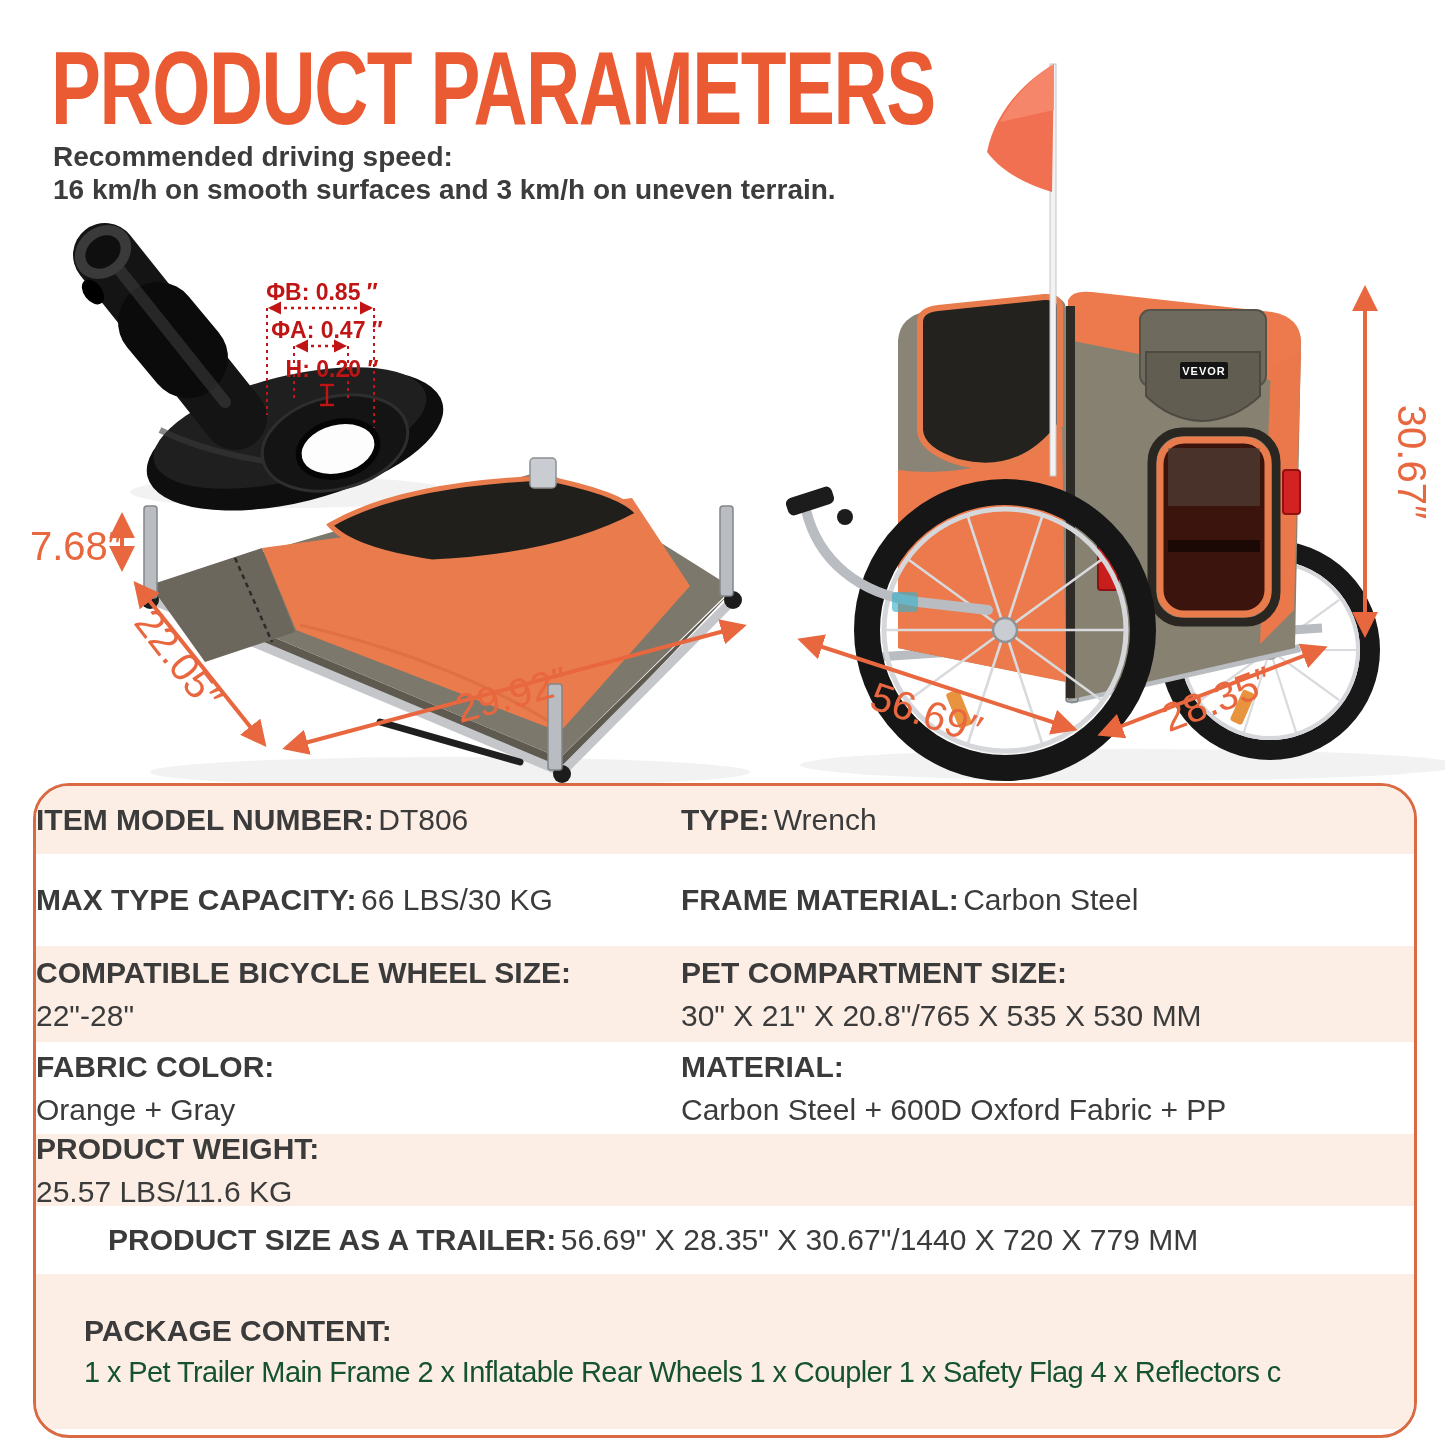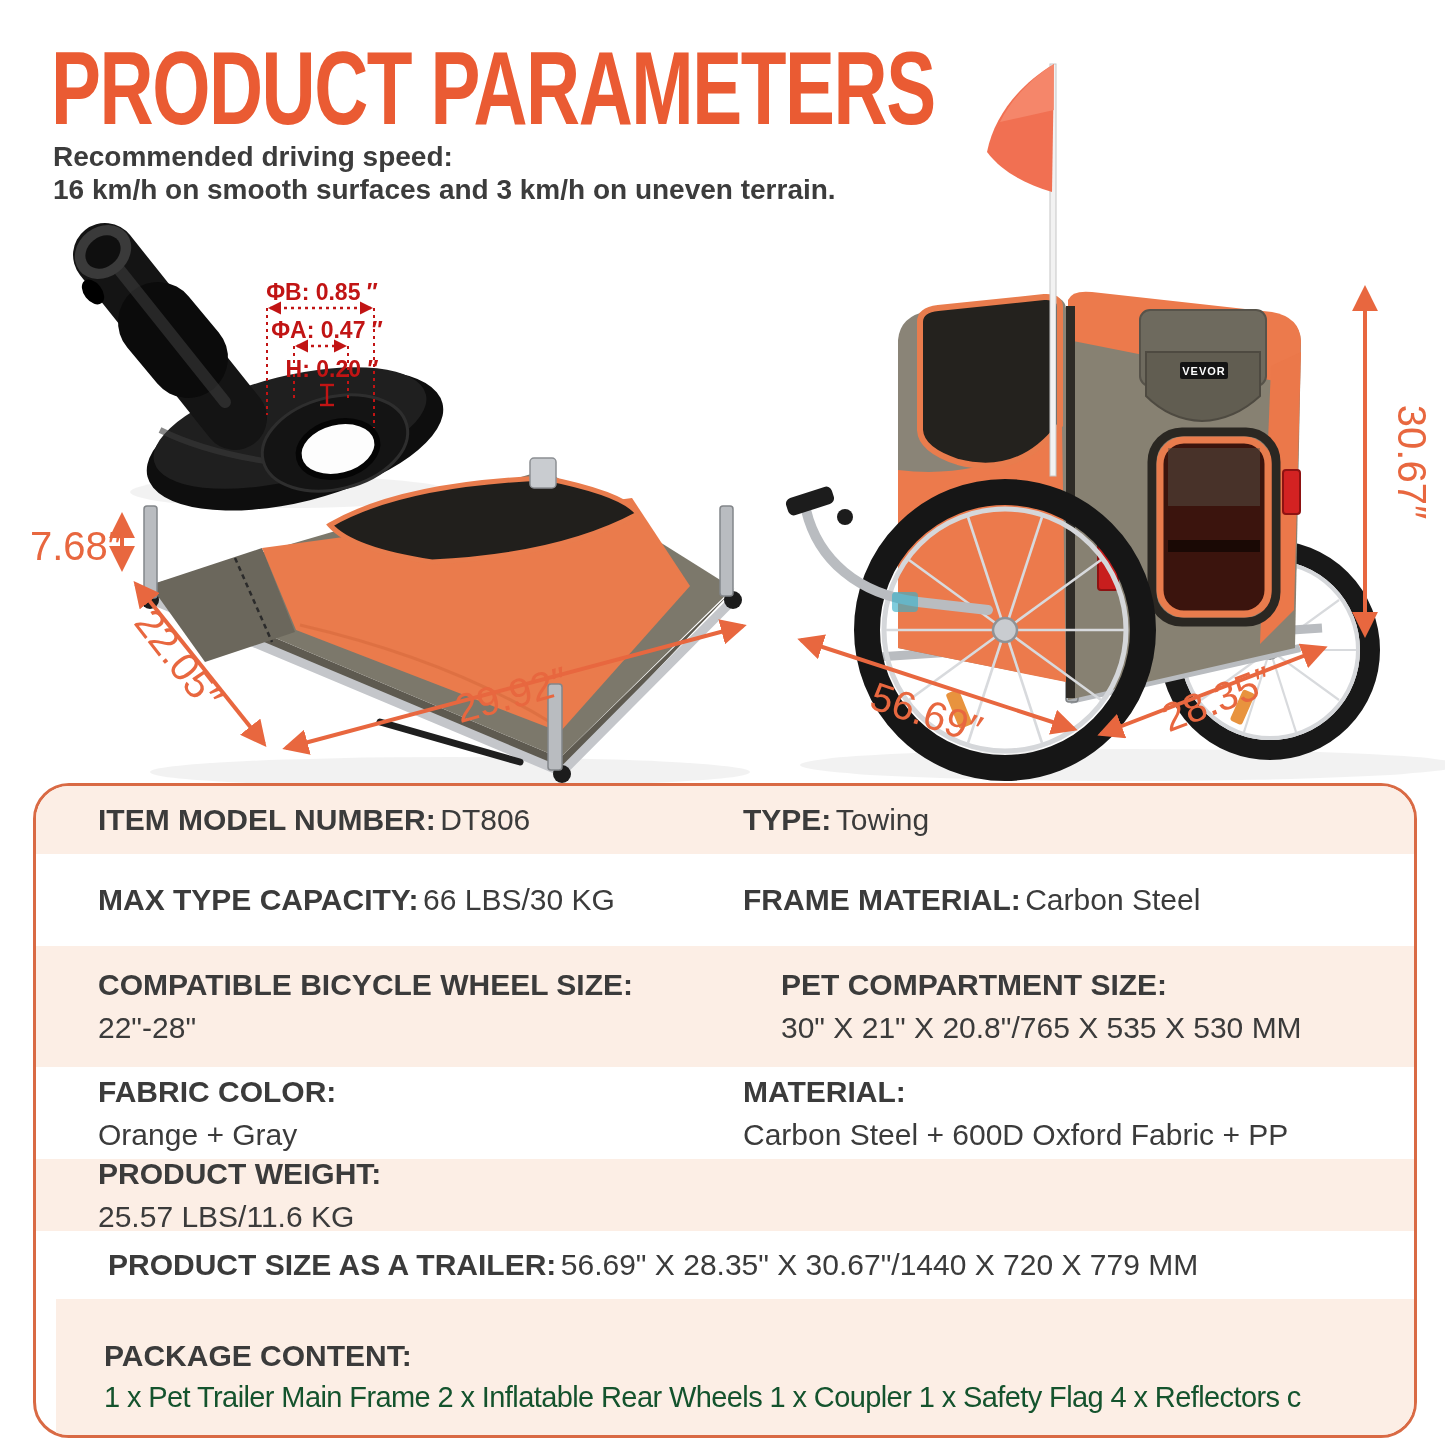--- a/index.html
+++ b/index.html
@@ -27,30 +27,30 @@
   .brandtxt { font-size:11px; font-weight:bold; fill:#ffffff; letter-spacing:1px; }
   
   .spec-table {
     position:absolute; left:33px; top:783px; width:1378px; height:649px;
     border:3px solid #D96A44; border-radius:36px; overflow:hidden;
     background:#ffffff;
   }
   .trow { display:flex; flex-direction:row; align-items:center; }
   .trow.peach { background:#FCEEE5; }
   .trow.white { background:#ffffff; }
-  .trow .c1 { width:645px; padding-left:62px; flex:none; }
+  .trow .c1 { width:645px; flex:none; }
   .trow .c2 { flex:1; }
   .lab { font-weight:bold; color:#3B3B3B; font-size:30px; }
   .val { font-weight:normal; color:#3B3B3B; font-size:30px; }
   .stack .lab, .stack .val { display:block; }
   .stack .lab { margin-bottom:9px; }
   .full-row { display:block; padding-left:72px; }
   .pkg-row { display:flex; flex-direction:column; justify-content:center; padding-left:48px; }
   .pkg-line { font-size:29px; letter-spacing:-0.6px; color:#14532d; white-space:nowrap; margin-top:8px; }
-  .h68 { height:68px; } .h92 { height:92px; } .h96 { height:121px;gap:38px; }
+  .h68 { height:68px; } .h92 { height:92px; } .h96 { height:96px; }
   .h82 { height:92px; } .h88 { height:72px; } .h155 { height:155px; }
 </style>
 </head>
 <body>
 
 <div class="page-title">PRODUCT PARAMETERS</div>
 <div class="subtitle">
   <div>Recommended driving speed:</div>
   <div>16 km/h on smooth surfaces and 3 km/h on uneven terrain.</div>
 </div>
@@ -231,21 +231,21 @@
 
 <div class="spec-table">
 
   <div class="trow peach h68">
     <div class="c1">
       <span class="lab">ITEM MODEL NUMBER:</span>
       <span class="val">DT806</span>
     </div>
     <div class="c2">
       <span class="lab">TYPE:</span>
-      <span class="val">Towing</span>
+      <span class="val">Wrench</span>
     </div>
   </div>
 
   <div class="trow white h92">
     <div class="c1">
       <span class="lab">MAX TYPE CAPACITY:</span>
       <span class="val">66 LBS/30 KG</span>
     </div>
     <div class="c2">
       <span class="lab">FRAME MATERIAL:</span>
@@ -282,18 +282,18 @@
     </div>
   </div>
 
   <div class="trow white h68">
     <div class="full-row">
       <span class="lab">PRODUCT SIZE AS A TRAILER:</span>
       <span class="val">56.69" X 28.35" X 30.67"/1440 X 720 X 779 MM</span>
     </div>
   </div>
 
-  <div class="trow peach h155 pkg-row" style="align-items:flex-start;margin-left:20px;">
+  <div class="trow peach h155 pkg-row" style="align-items:flex-start;">
     <div class="lab">PACKAGE CONTENT:</div>
     <div class="pkg-line">1 x Pet Trailer Main Frame 2 x Inflatable Rear Wheels 1 x Coupler 1 x Safety Flag 4 x Reflectors c</div>
   </div>
 
 </div>
 
 </body></html>

